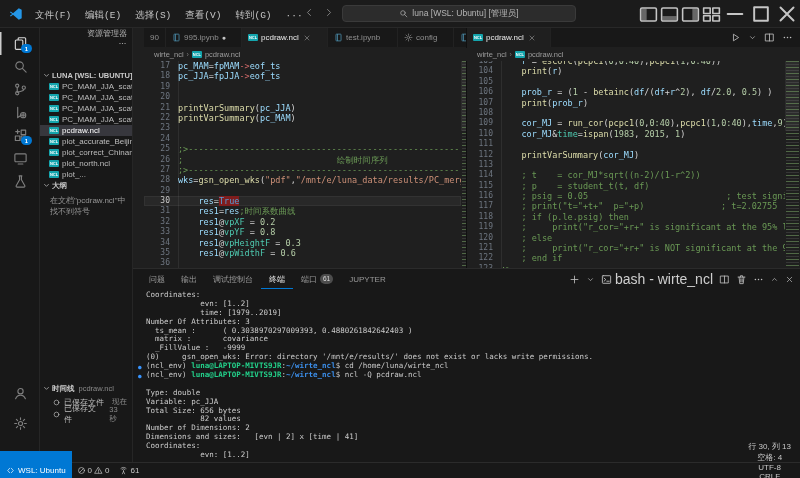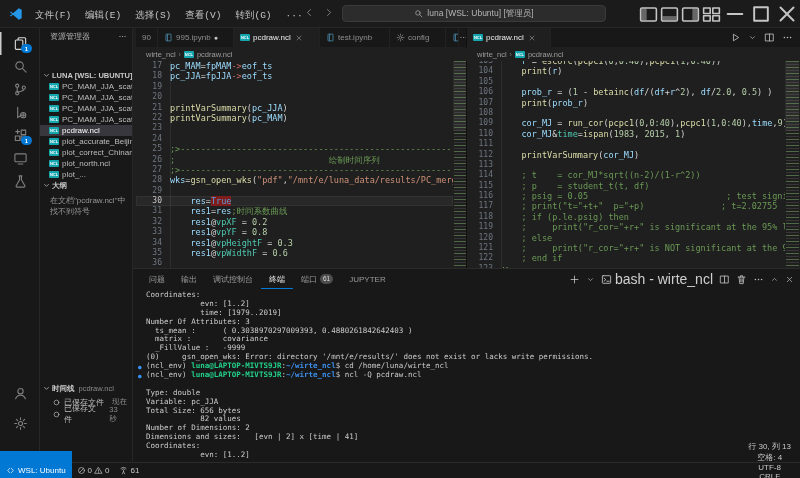--- a/index.html
+++ b/index.html
@@ -9,59 +9,59 @@
   .ic svg{width:100%;height:100%;display:block;}
   .ic9{width:9px;height:9px;} .ic15{width:15px;height:15px;}
 
   
   .titlebar{position:absolute;left:0;top:0;width:800px;height:28px;background:#1b1b1b;
             border-bottom:1px solid #282828;box-sizing:border-box;display:flex;align-items:center;z-index:10;}
   .logo{position:absolute;left:9px;top:7px;width:14px;height:14px;}
   .menus{position:absolute;left:28px;top:0;height:32px;display:flex;align-items:center;font-family:Liberation Mono, monospace;}
   .menu{font-size:9.5px;color:#c5c5c5;padding:0 7px;line-height:28px;white-space:nowrap;}
   .navbtns{position:absolute;left:304px;top:7px;display:flex;gap:8px;color:#8f8f8f;}
-  .searchbox{position:absolute;left:342px;top:5px;width:264px;height:17px;background:#2c2c2c;
+  .searchbox{position:absolute;left:342px;top:5px;width:234px;height:17px;background:#2c2c2c;
              border:1px solid #3a3a3a;border-radius:4px;display:flex;align-items:center;justify-content:center;
              gap:4px;font-size:8.5px;color:#b5b5b5;box-sizing:border-box;white-space:nowrap;overflow:hidden;}
   .wincontrols{position:absolute;right:0;top:0;height:28px;display:flex;align-items:center;}
   .wc{width:21px;height:28px;display:flex;align-items:center;justify-content:center;color:#c5c5c5;}
   .wc-win{width:26px;}
 
   
   .activitybar{position:absolute;left:0;top:28px;width:40px;height:434px;background:#181818;
                border-right:1px solid #262626;box-sizing:border-box;z-index:5;}
   .ab-item{position:absolute;left:0;width:40px;height:23px;display:flex;align-items:center;justify-content:center;color:#7f7f7f;}
   .ab-item.active{color:#d7d7d7;box-shadow:inset 1.5px 0 0 #cccccc;}
   .ab-badge{position:absolute;right:8px;bottom:2px;min-width:9px;height:9px;border-radius:5px;background:#0078d4;
             color:#fff;font-size:6px;display:flex;align-items:center;justify-content:center;padding:0 1px;font-weight:bold;}
 
   
   .sidebar{position:absolute;left:40px;top:28px;width:93px;height:434px;background:#181818;
            border-right:1px solid #262626;box-sizing:border-box;overflow:hidden;z-index:4;}
-  .sb-header{position:absolute;top:0;left:0;right:0;height:16px;display:flex;align-items:center;
-             padding:0 5px 0 10px;font-size:8px;color:#b8b8b8;background:#181818;z-index:3;}
+  .sb-header{position:absolute;top:0;left:0;right:0;height:16px;display:flex;align-items:flex-end;
+             padding:0 5px 0 10px;font-size:8px;color:#b8b8b8;background:#181818;z-index:3;flex-direction:column;}
   .sb-header .sp{flex:1;}
   .sb-section{position:absolute;left:0;right:0;height:11px;display:flex;align-items:center;gap:1px;
               font-size:7.5px;font-weight:bold;color:#cacaca;background:#181818;z-index:3;padding-left:2px;white-space:nowrap;overflow:hidden;}
   .sb-section .dim{font-weight:normal;color:#8a8a8a;margin-left:3px;}
   .files{position:absolute;top:53px;left:0;right:0;z-index:1;}
   .file-row{height:11px;display:flex;align-items:center;gap:3px;padding-left:9px;font-size:8px;color:#bdbdbd;
             white-space:nowrap;overflow:hidden;}
   .file-row.sel{background:#37373d;color:#fff;}
   .ncl-badge{width:10px;height:7px;background:#14a5ad;border-radius:1px;color:#fff;font-size:4px;font-weight:bold;
              display:inline-flex;align-items:center;justify-content:center;flex:none;letter-spacing:0;}
   .outline-msg{position:absolute;top:167px;left:10px;width:76px;font-size:8px;color:#969696;line-height:11px;z-index:1;}
   .tl-rows{position:absolute;top:368px;left:0;right:0;}
   .tl-row{height:12px;display:flex;align-items:center;gap:3px;padding:0 5px 0 12px;font-size:8px;color:#bdbdbd;}
   .tl-row .sp{flex:1;}
   .tl-row .time{color:#8a8a8a;font-size:7.5px;}
 
   
   .egroup{position:absolute;top:28px;height:240px;background:#1f1f1f;overflow:hidden;}
-  #groupL{left:136px;width:332px;}
+  #groupL{left:144px;width:332px;}
   #groupR{left:466px;width:334px;border-left:1px solid #101010;box-sizing:border-box;}
   .tabs{position:absolute;top:0;left:0;right:0;height:20px;background:#181818;display:flex;align-items:stretch;
         border-bottom:1px solid #1f1f1f;box-sizing:border-box;}
   .tab{display:flex;align-items:center;gap:3px;padding:0 6px;font-size:8px;color:#8f8f8f;
        border-right:1px solid #222;box-sizing:border-box;overflow:hidden;flex:none;white-space:nowrap;}
   .tab.active{background:#1f1f1f;color:#ececec;}
   .tab .close{width:8px;height:8px;color:#9a9a9a;margin-left:1px;}
   .dirty-dot{font-size:7px;color:#c5c5c5;line-height:8px;}
   .tab-overflow{display:flex;align-items:center;justify-content:center;width:12px;color:#9a9a9a;}
   .tabactions{margin-left:auto;display:flex;align-items:center;gap:7px;padding:0 7px;color:#c0c0c0;}

